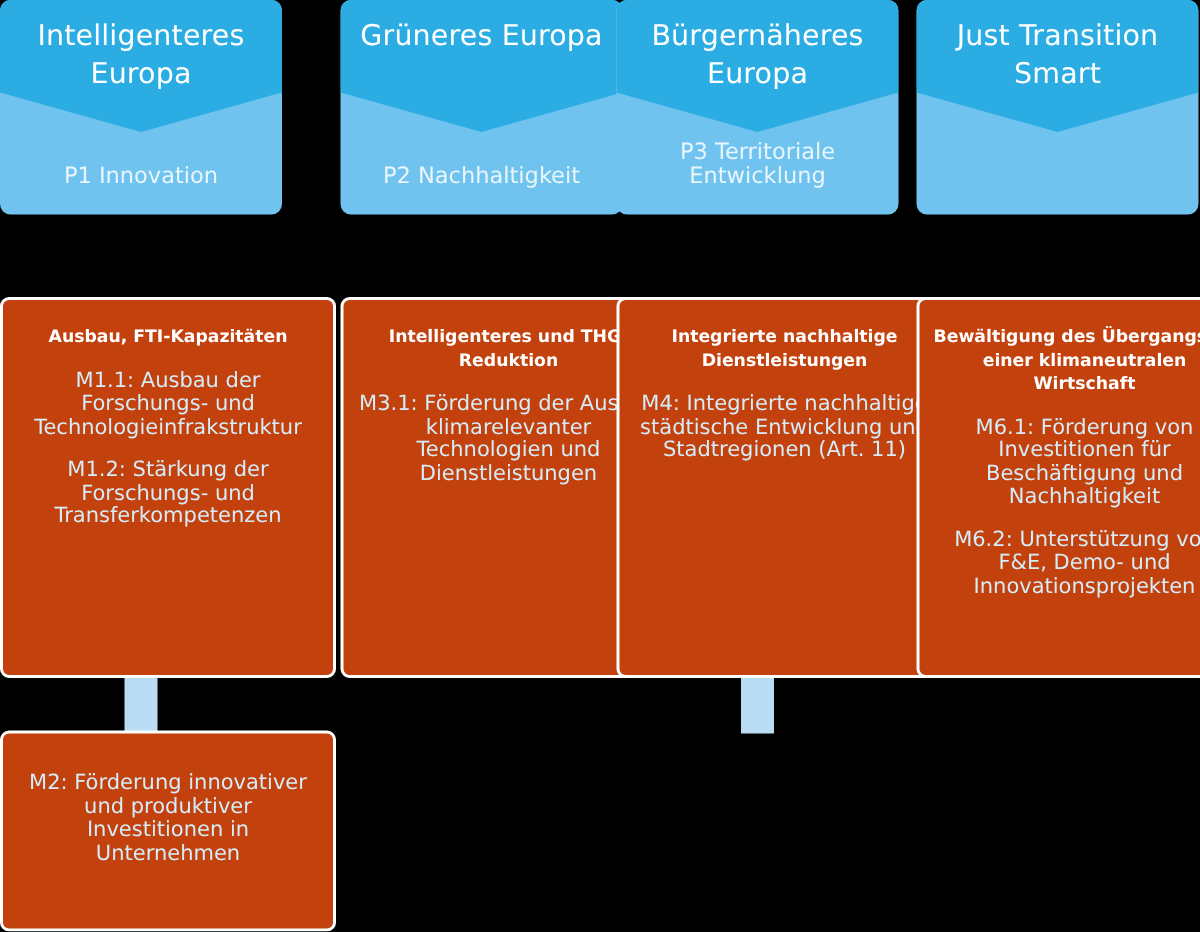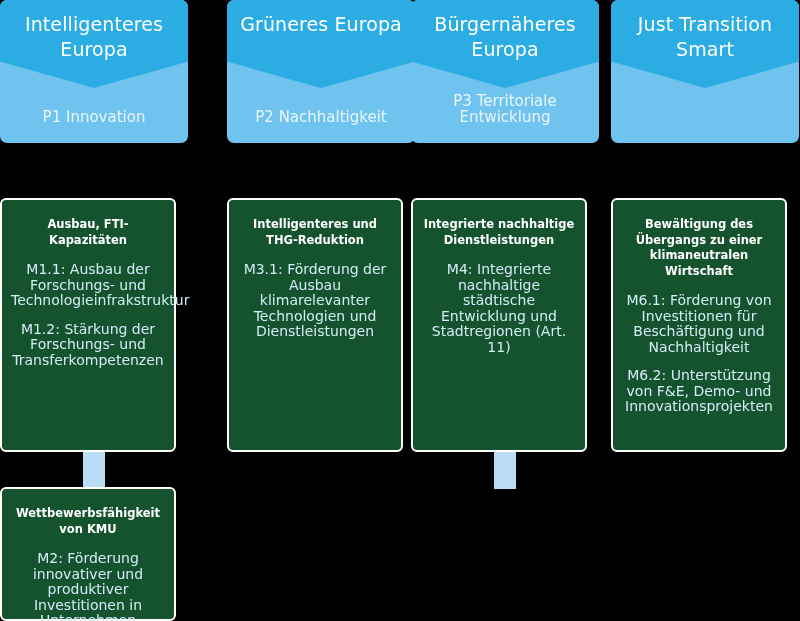--- a/index.html
+++ b/index.html
@@ -68,22 +68,22 @@
     color: #e9f6fd;
     font-size: 15px;
     line-height: 16px;
     z-index: 3;
   }
 
   
   .mbox {
     position: absolute;
     left: 0;
-    width: 176px;
-    background: #14532d;
+    width: 224px;
+    background: #c2410c;
     border: 2px solid #ffffff;
     border-radius: 6px;
     padding: 12px 9px 10px 9px;
     text-align: center;
   }
   .row-a { top: 198px; height: 254px; }
   .row-b { top: 487px; height: 134px; }
 
   .mbox-title {
     color: #ffffff;
@@ -129,21 +129,20 @@
       <div class="mbox-title">Ausbau, FTI-Kapazitäten</div>
       <div class="mbox-items">
         <div class="mbox-item">M1.1: Ausbau der Forschungs- und Technologieinfrakstruktur</div>
         <div class="mbox-item">M1.2: Stärkung der Forschungs- und Transferkompetenzen</div>
       </div>
     </div>
 
     <div class="connector"></div>
 
     <div class="mbox row-b">
-      <div class="mbox-title">Wettbewerbsfähigkeit von KMU</div>
       <div class="mbox-items">
         <div class="mbox-item">M2: Förderung innovativer und produktiver Investitionen in Unternehmen</div>
       </div>
     </div>
   </div>
 
   <div class="col col-1">
     <div class="header">
       <div class="header-top"></div>
       <div class="header-title">Grüneres Europa</div>

